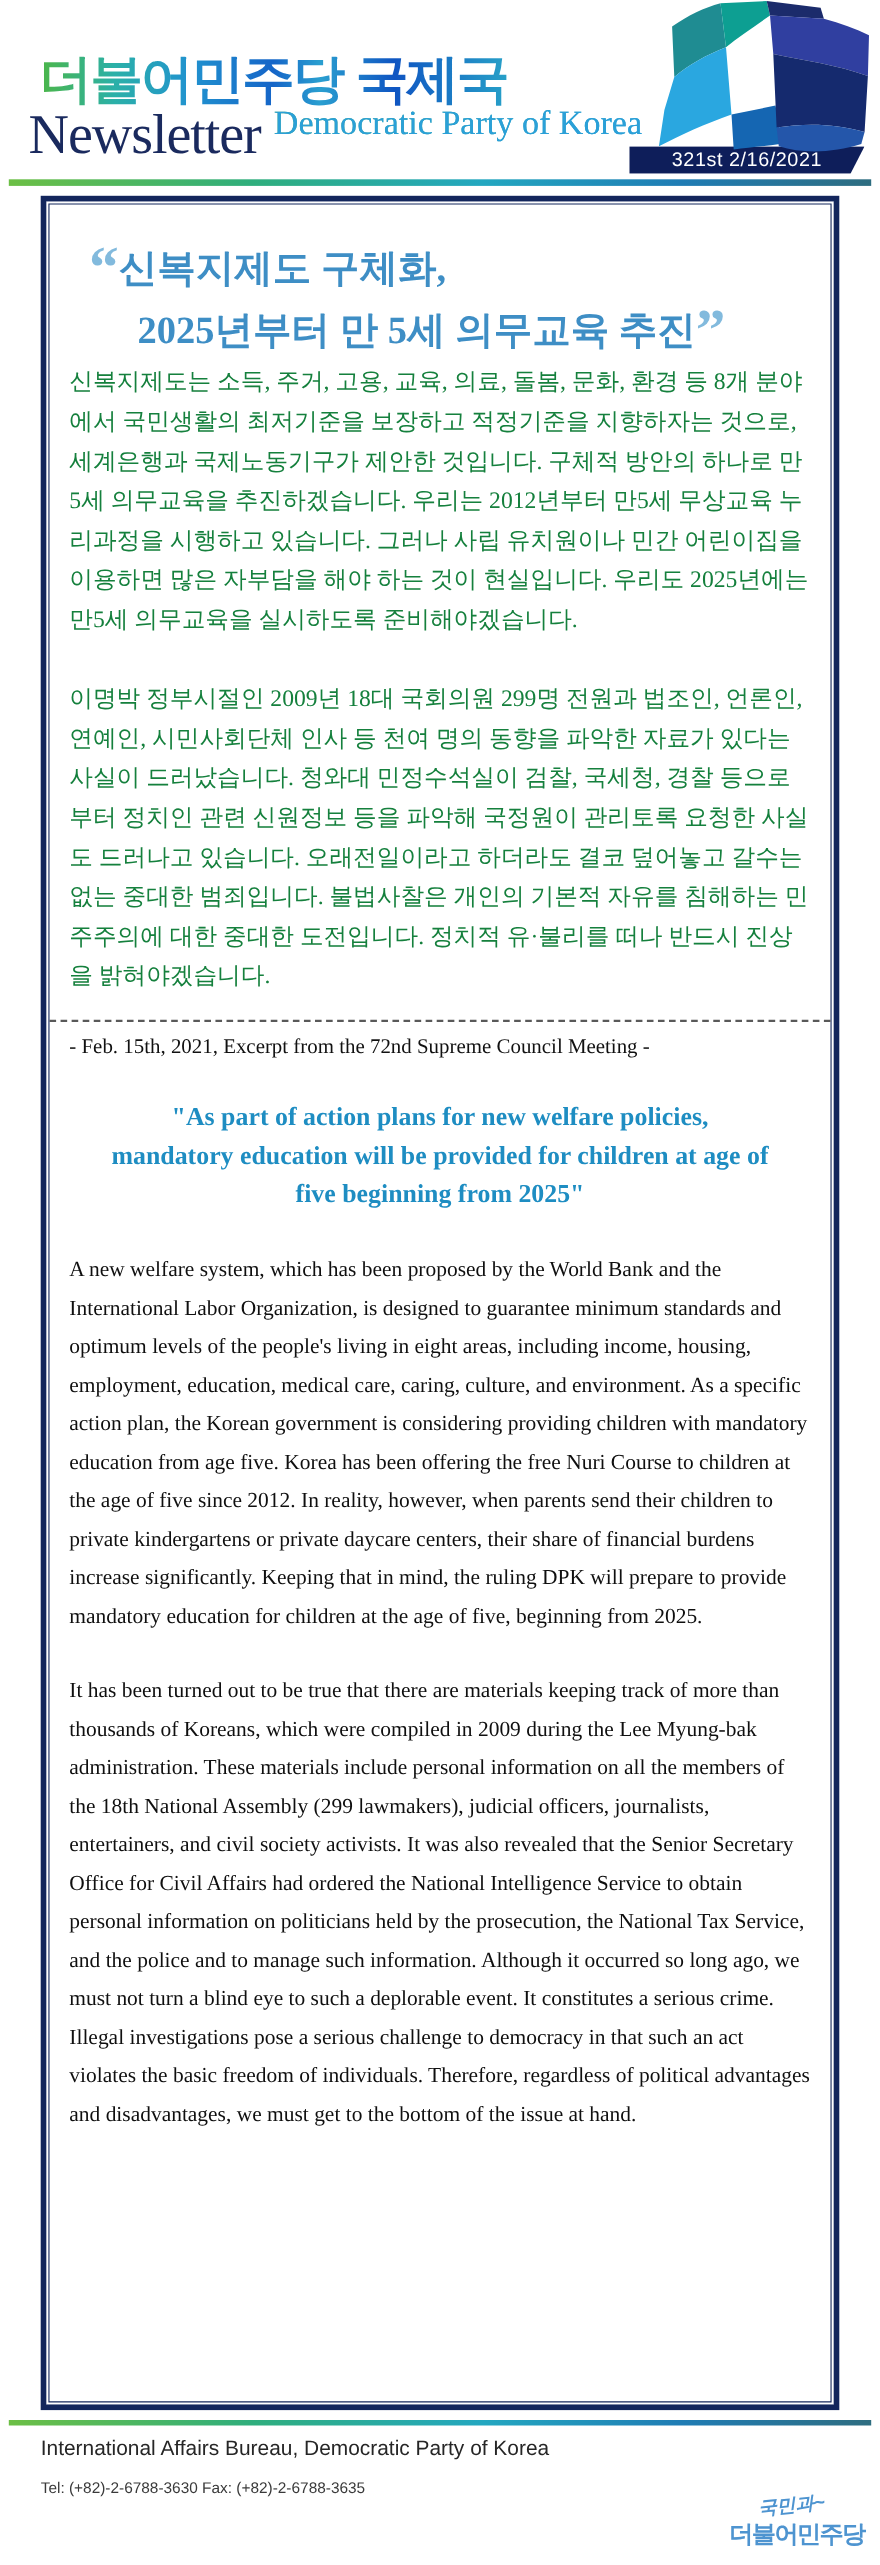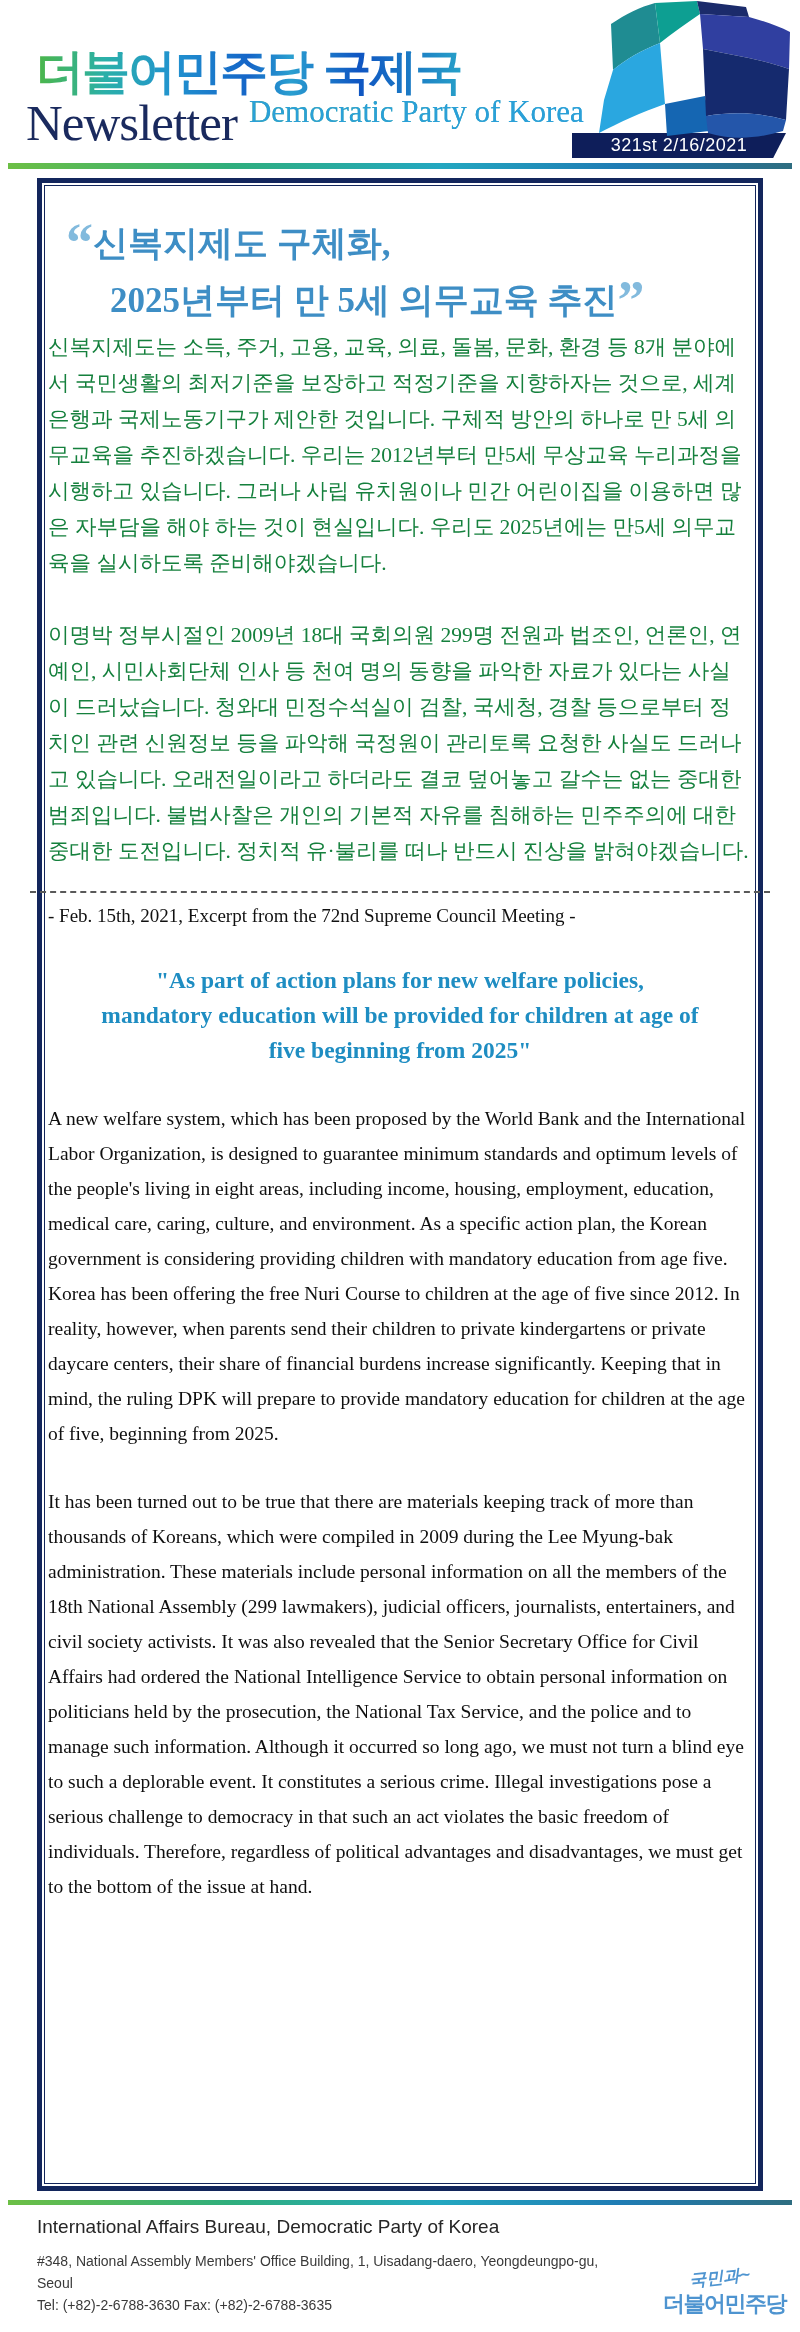--- a/index.html
+++ b/index.html
@@ -37,21 +37,21 @@
     position:absolute;left:8px;width:784px;height:6px;
     background:linear-gradient(90deg,#6cbf45 0%,#2fae7c 28%,#23a7c0 55%,#1f7cb4 78%,#2e6d80 100%);
   }
   .bar-top{top:163px;}
   .bar-bottom{top:2200px;height:5px;}
   
   .main-box{
     position:absolute;left:37px;top:178px;width:726px;height:2013px;
     box-sizing:border-box;border:5px solid #13265c;
     box-shadow:inset 0 0 0 2px #ffffff,inset 0 0 0 3px #13265c;
-    background:#ffffff;padding:16px 6px 0;
+    background:#ffffff;padding:16px 21px 0;
   }
   .headline-ko{margin:16px 0 0 18px;font-size:35px;line-height:57px;color:#3e8ec5;font-weight:600;}
   .headline-ko .l2{margin-left:44px;}
   .bigquote{font-size:54px;color:#82badd;font-weight:bold;position:relative;top:6px;line-height:0;}
   .dateline-ko{margin-top:30px;font-size:19px;line-height:37px;color:#1c1c1c;}
   .p-ko{margin:0;font-size:21.5px;line-height:36px;color:#15803d;}
   .p-ko + .p-ko{margin-top:36px;}
   .divider{border:none;border-top:2px dashed #595959;margin:22px -18px 10px;}
   .dateline-en{font-size:19px;line-height:26px;color:#111111;}
   .speaker{margin:2px 0 0 6px;font-size:20px;font-weight:bold;color:#1f2a68;}
@@ -118,20 +118,19 @@
   <p class="p-en">A new welfare system, which has been proposed by the World Bank and the International Labor Organization, is designed to guarantee minimum standards and optimum levels of the people's living in eight areas, including income, housing, employment, education, medical care, caring, culture, and environment. As a specific action plan, the Korean government is considering providing children with mandatory education from age five. Korea has been offering the free Nuri Course to children at the age of five since 2012. In reality, however, when parents send their children to private kindergartens or private daycare centers, their share of financial burdens increase significantly. Keeping that in mind, the ruling DPK will prepare to provide mandatory education for children at the age of five, beginning from 2025.</p>
   <p class="p-en">It has been turned out to be true that there are materials keeping track of more than thousands of Koreans, which were compiled in 2009 during the Lee Myung-bak administration. These materials include personal information on all the members of the 18th National Assembly (299 lawmakers), judicial officers, journalists, entertainers, and civil society activists. It was also revealed that the Senior Secretary Office for Civil Affairs had ordered the National Intelligence Service to obtain personal information on politicians held by the prosecution, the National Tax Service, and the police and to manage such information. Although it occurred so long ago, we must not turn a blind eye to such a deplorable event. It constitutes a serious crime. Illegal investigations pose a serious challenge to democracy in that such an act violates the basic freedom of individuals. Therefore, regardless of political advantages and disadvantages, we must get to the bottom of the issue at hand.</p>
 
 </div>
 
 <div class="grad-bar bar-bottom"></div>
 
 <div class="bureau">International Affairs Bureau, Democratic Party of Korea</div>
 
 <div class="addr">
-  <div>#348, National Assembly Members' Office Building, 1, Uisadang-daero, Yeongdeungpo-gu, Seoul</div>
   <div>Tel: (+82)-2-6788-3630 Fax: (+82)-2-6788-3635</div>
 </div>
 
 <div class="party-logo">
   <span class="script">국민과~</span>
   <span class="name">더불어민주당</span>
 </div>
 
 </body></html>

